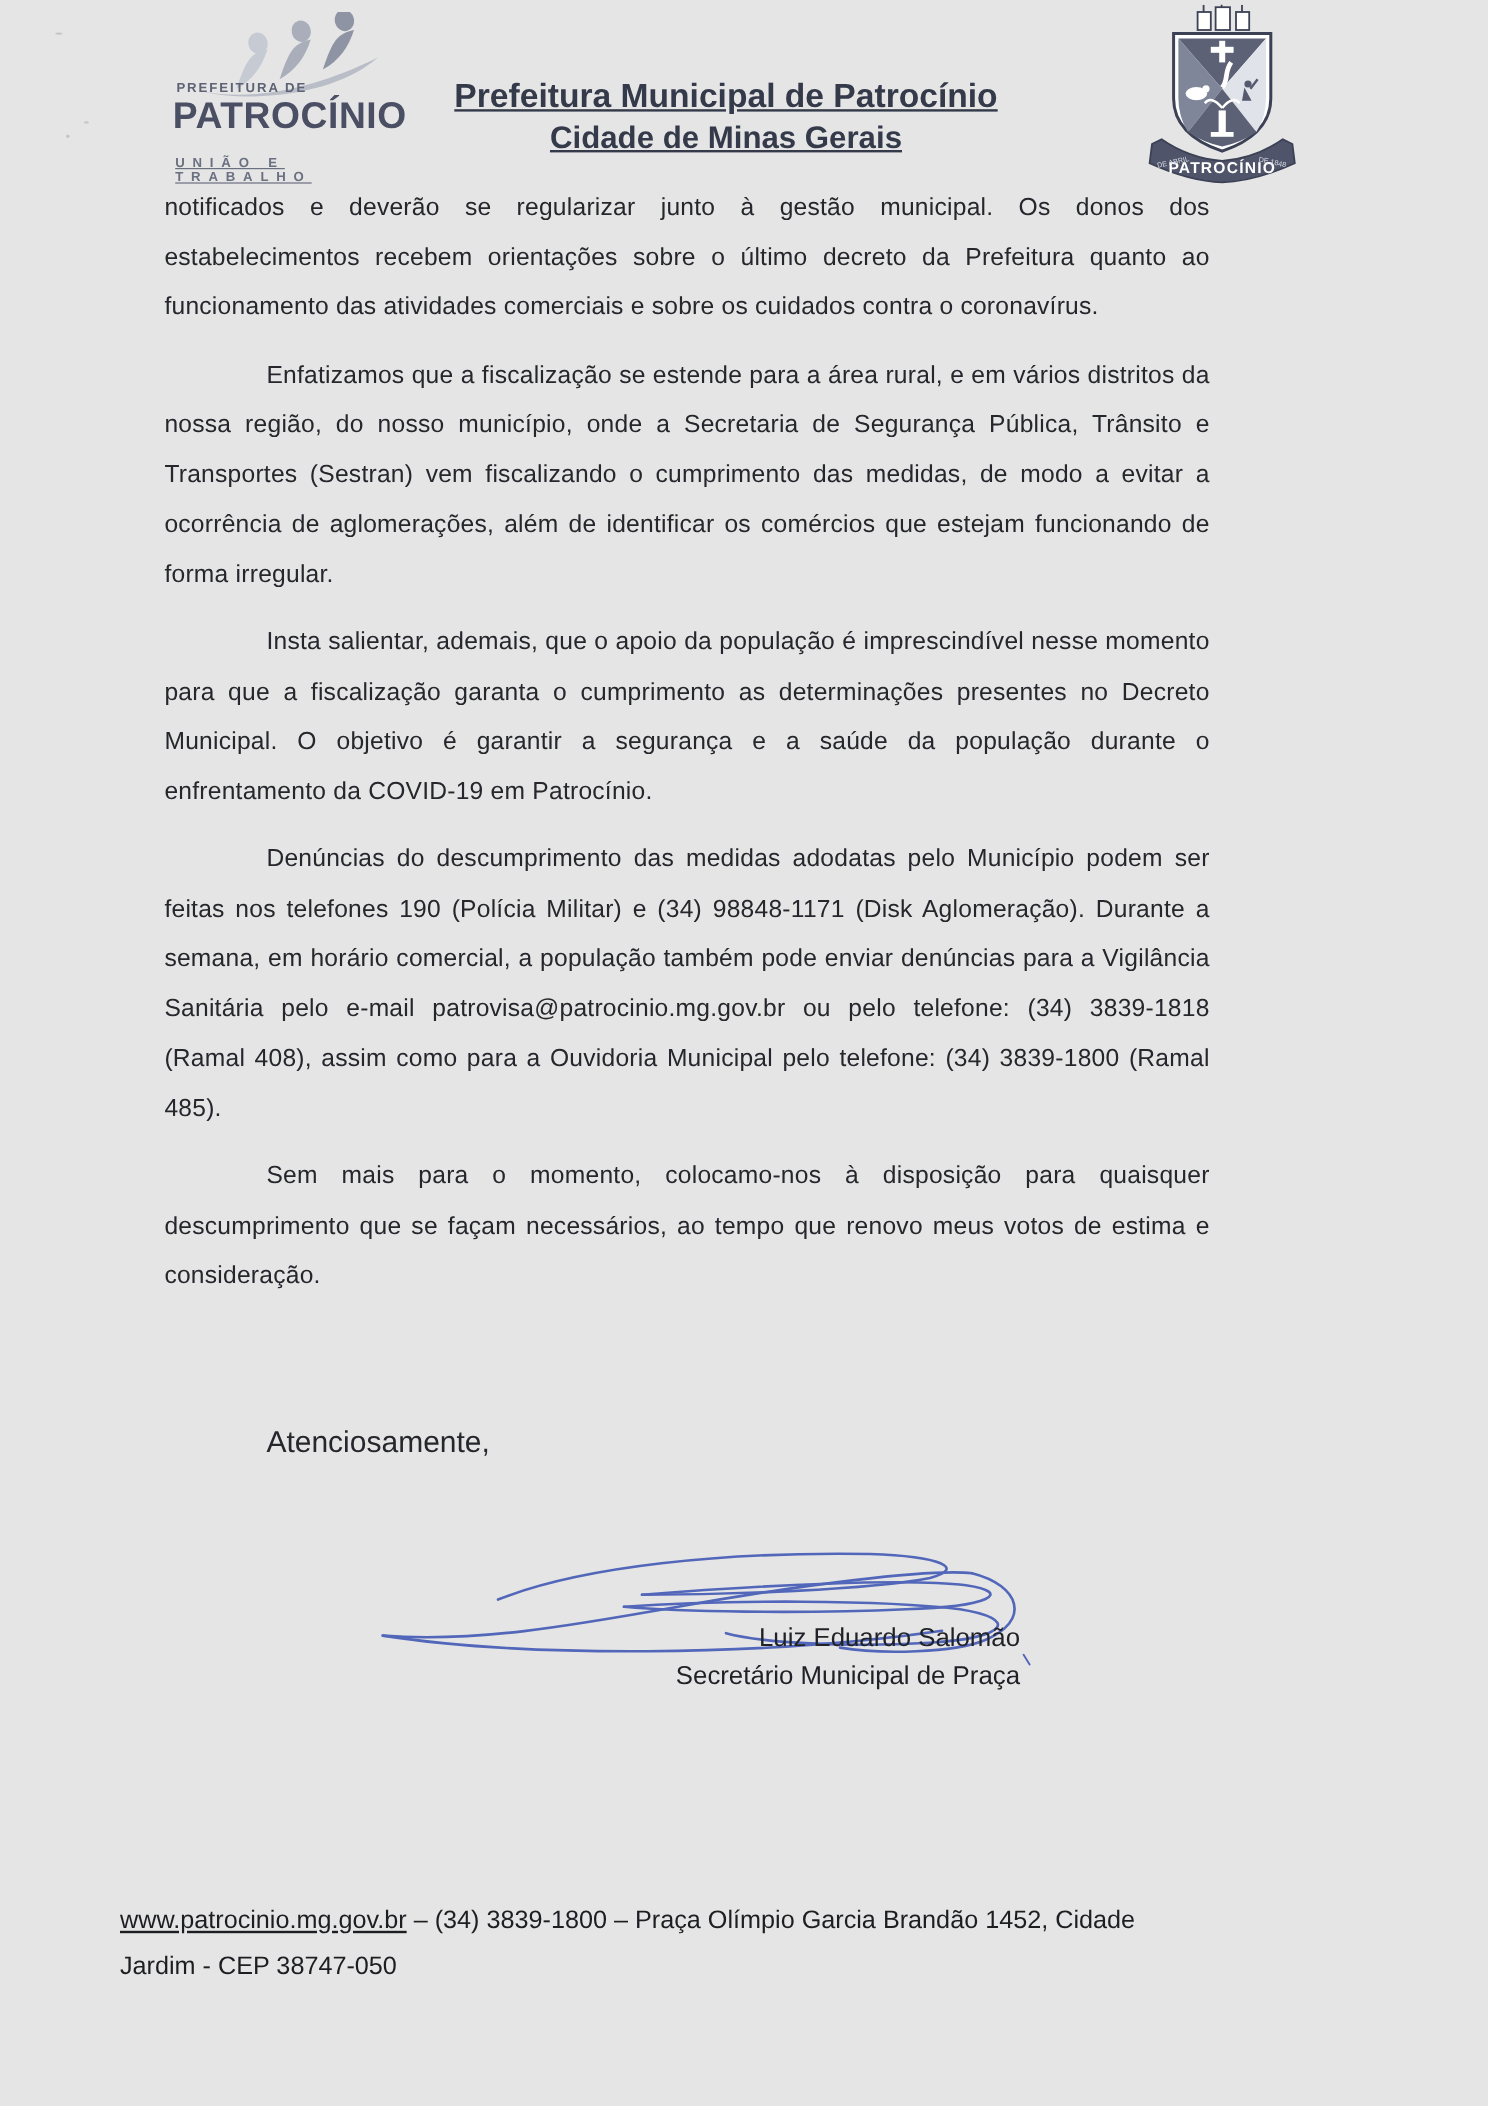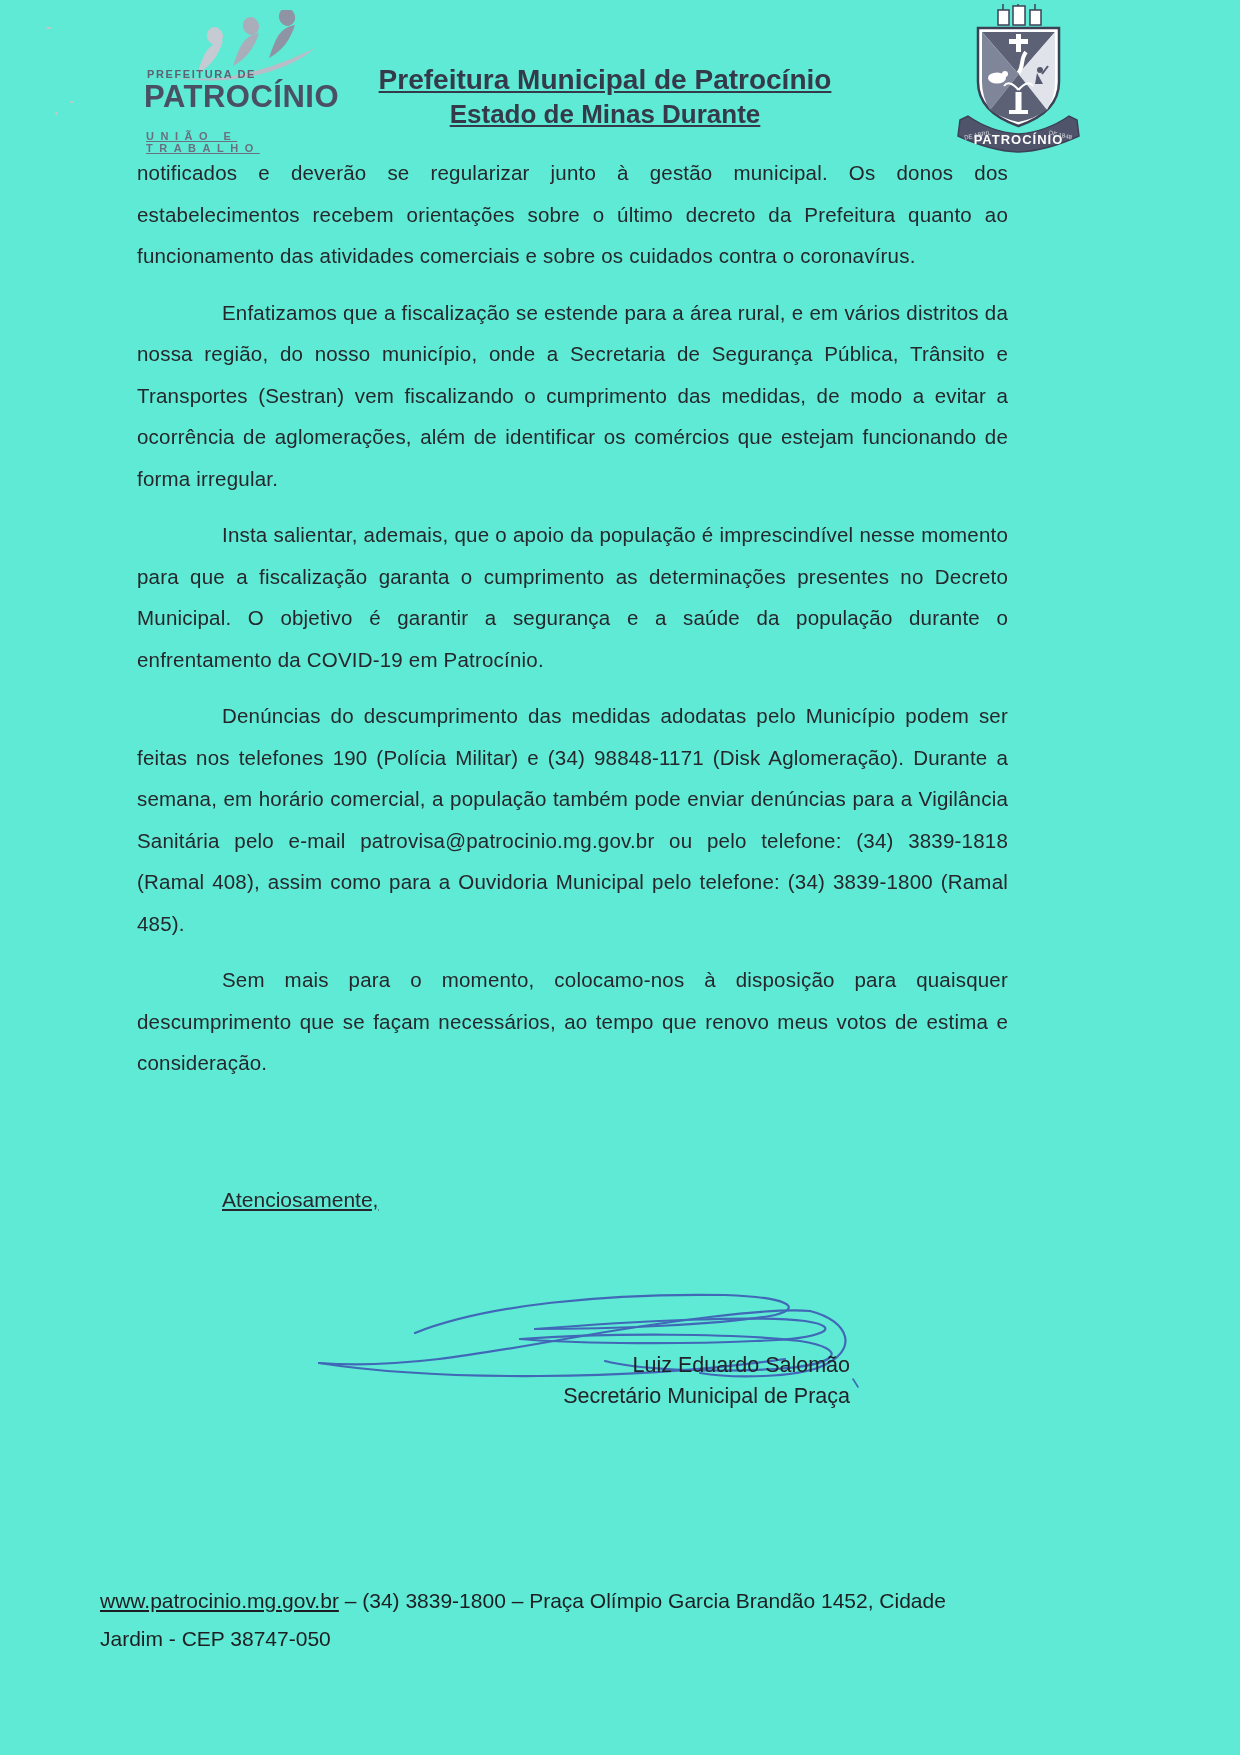--- a/index.html
+++ b/index.html
@@ -1,19 +1,19 @@
 <!DOCTYPE html>
 <html><head>
 <meta charset="utf-8">
 <style>
   html,body{margin:0;padding:0;background:#ffffff;}
   .page{
     position:relative;
     width:1240px;height:1755px;
-    background:#5eead4;
+    background:#e5e5e5;
     font-family:"Liberation Sans", sans-serif;
     color:#212227;
     overflow:hidden;
   }
   
   .logo-block{position:absolute;left:133px;top:8px;width:215px;height:130px;}
   .logo-people{position:absolute;left:30px;top:2px;}
   .logo-pre{position:absolute;left:14px;top:60px;font-size:11px;letter-spacing:1.6px;color:#5d6274;font-weight:bold;}
   .logo-name{position:absolute;left:11px;top:71px;font-size:31px;font-weight:bold;color:#4a4f63;letter-spacing:0.5px;}
   .logo-tag{position:absolute;left:13px;top:122px;font-size:11px;letter-spacing:6.5px;color:#6b7080;font-weight:bold;text-decoration:underline;}
@@ -27,21 +27,21 @@
   
   .letter-body{
     position:absolute;left:137px;top:152px;width:871px;
     font-size:20.5px;line-height:41.5px;text-align:justify;
     letter-spacing:0.2px;color:#26272c;
   }
   .letter-body p.para{margin:0 0 15px 0;}
   .letter-body p.indent{text-indent:85px;}
   .closing{
     position:absolute;left:137px;top:1188px;width:871px;
-    font-size:21px;color:#26272c;text-indent:85px;text-decoration:underline;
+    font-size:25px;color:#26272c;text-indent:85px;
   }
   
   .sig-svg{position:absolute;left:305px;top:1281px;pointer-events:none;}
   .sig-text{
     position:absolute;left:320px;top:1350px;width:530px;
     text-align:right;font-size:21.5px;line-height:31px;color:#212227;
   }
   
   .footer{
     position:absolute;left:100px;top:1582px;width:1040px;
@@ -70,21 +70,21 @@
       <ellipse cx="124" cy="7" rx="8" ry="9" fill="#8e94a4" transform="rotate(-15 124 7)"></ellipse>
       <path d="M 106 48 C 114 24 118 18 132 15 C 127 30 120 40 106 48 Z" fill="#8e94a4"></path>
     </svg>
     <div class="logo-pre">PREFEITURA DE</div>
     <div class="logo-name">PATROCÍNIO</div>
     <div class="logo-tag">UNIÃO E TRABALHO</div>
   </div>
 
   <div class="header-title">
     <div class="t1">Prefeitura Municipal de Patrocínio</div>
-    <div class="t2">Estado de Minas Durante</div>
+    <div class="t2">Cidade de Minas Gerais</div>
   </div>
 
   <svg class="crest" width="145" height="150" viewBox="0 0 145 150">
 
     <g stroke="#3c4155" stroke-width="1.5" fill="#ffffff">
       <line x1="57" y1="6" x2="57" y2="0"></line>
         <line x1="72" y1="2" x2="72" y2="-4"></line>
         <line x1="89" y1="6" x2="89" y2="0"></line>
       <rect x="52" y="6" width="11" height="15"></rect>
       <rect x="67" y="2" width="12" height="19"></rect>

